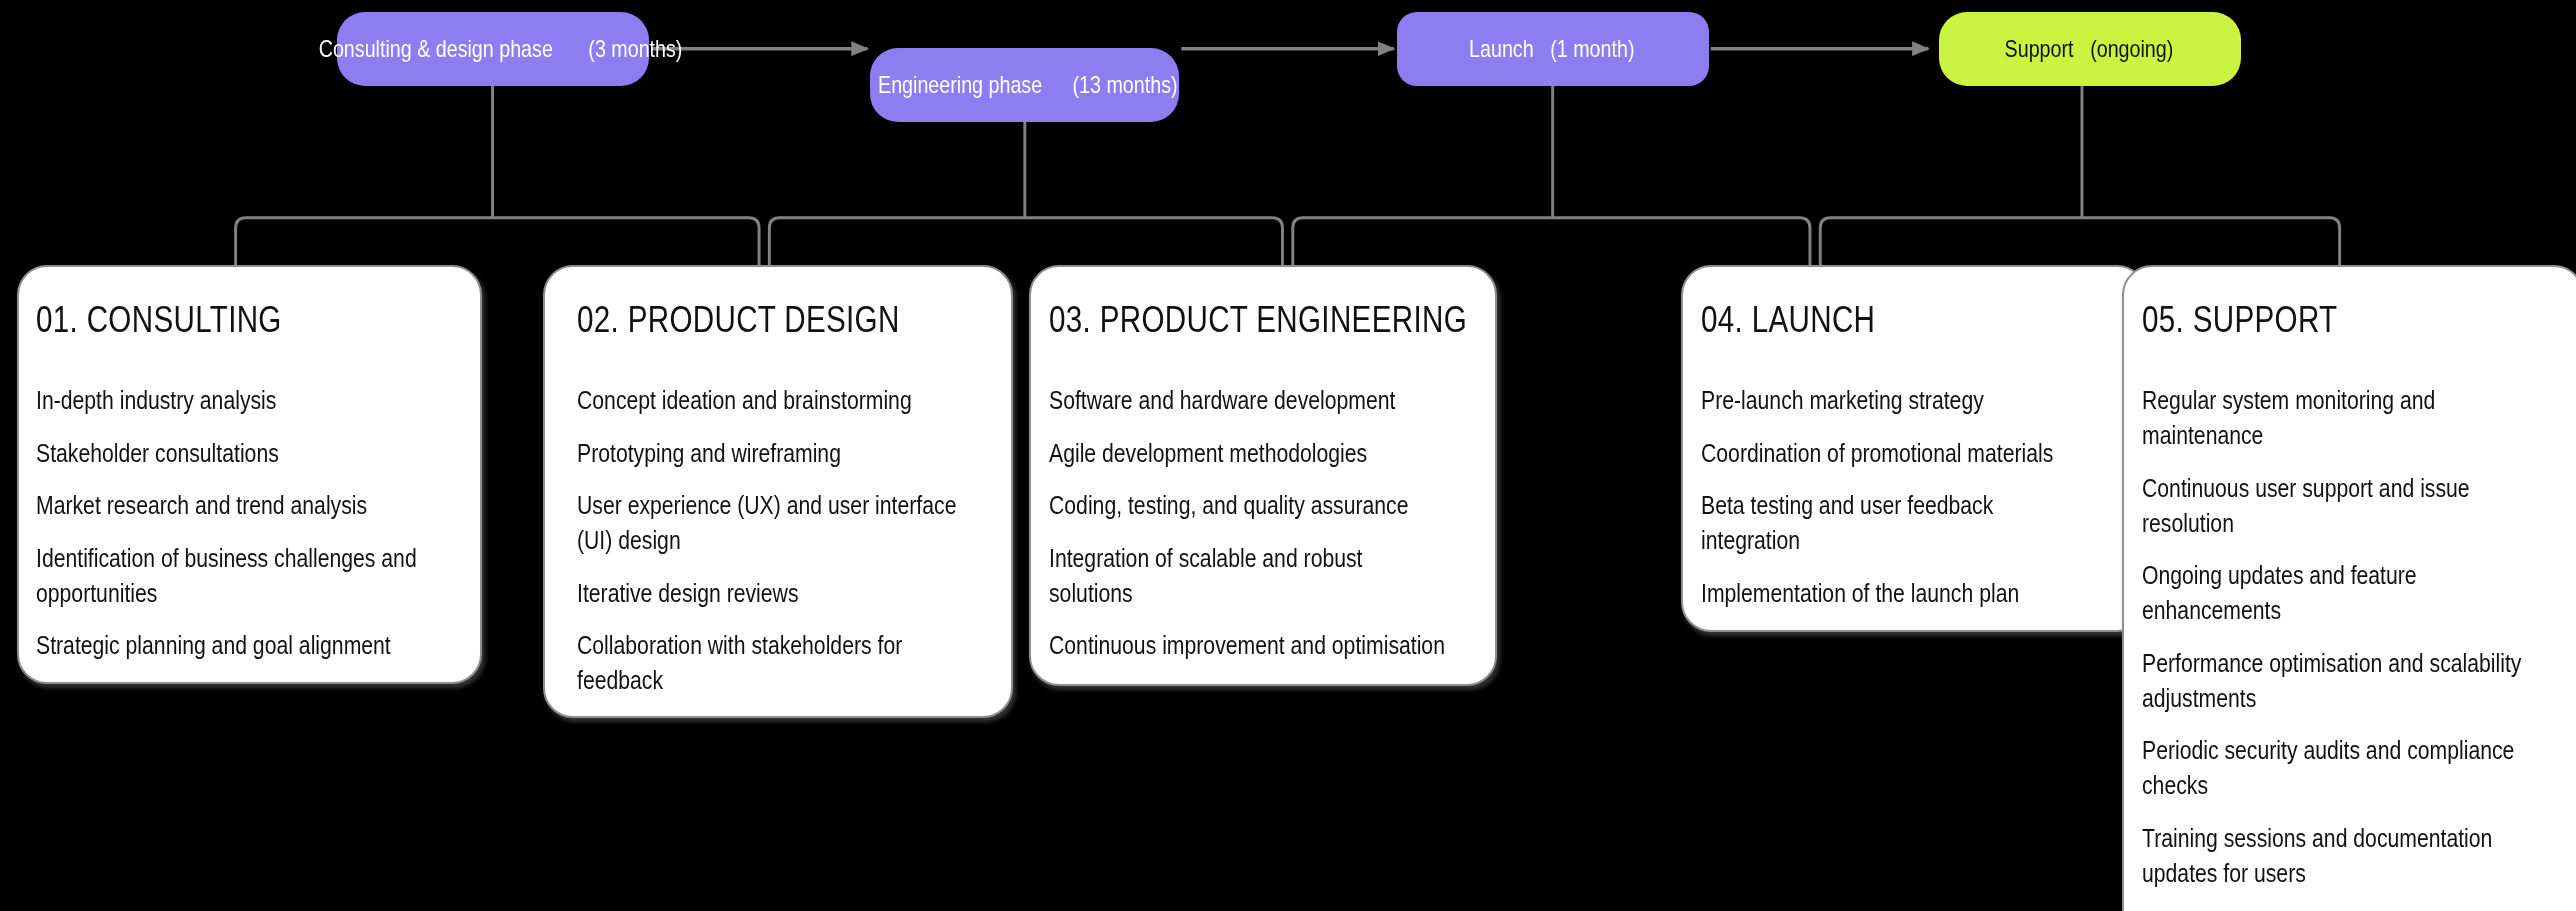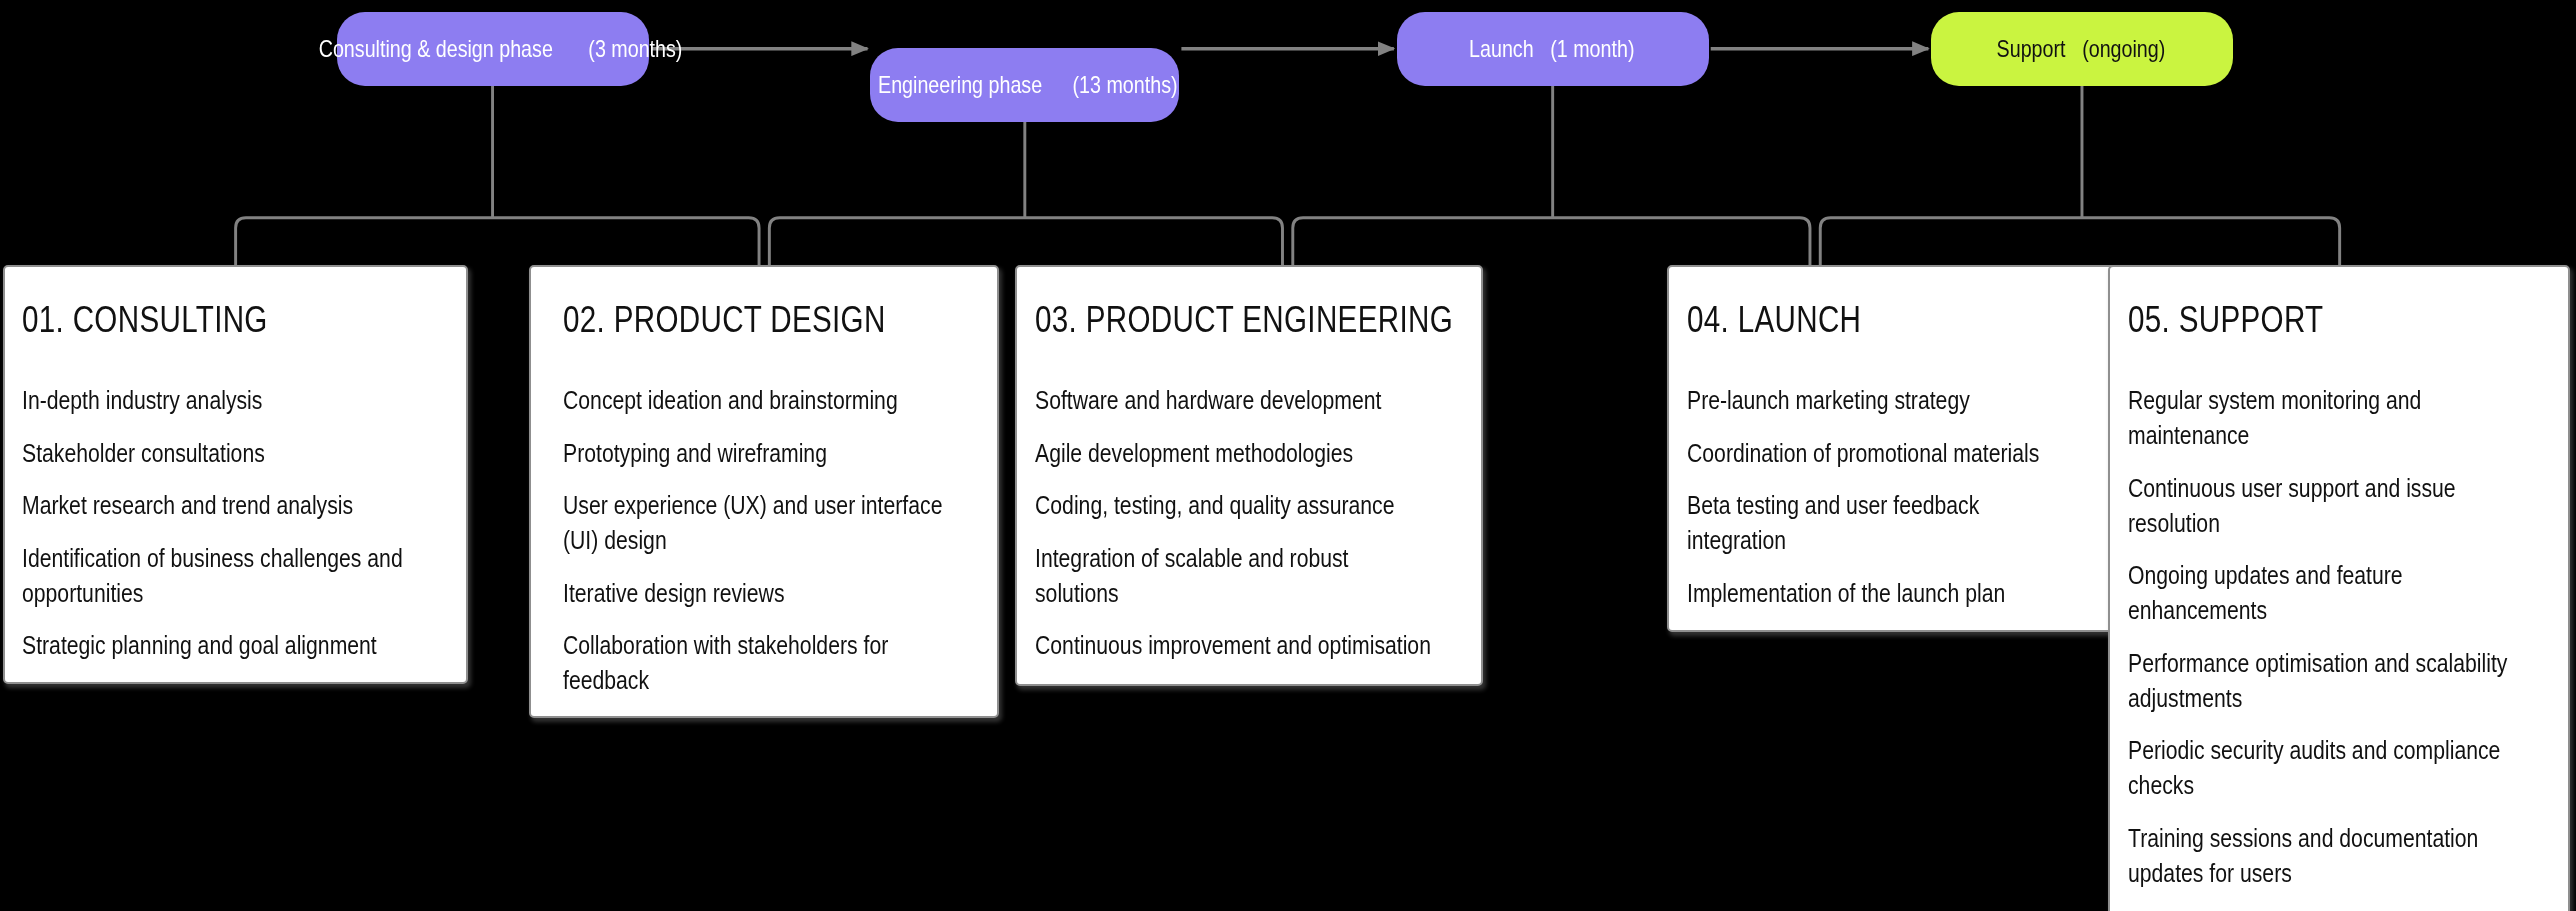--- a/index.html
+++ b/index.html
@@ -13,33 +13,33 @@
   .connector{stroke:var(--line,#828282);stroke-width:4;fill:none;}
   .arrow{stroke:var(--line,#828282);stroke-width:5;fill:none;}
   .arrowhead{fill:var(--line,#828282);}
   
   .pill{
     position:absolute;top:11.8px;height:74px;z-index:3;
     background:var(--purple,#8D7DF1);border-radius:28px;
     display:flex;flex-direction:row;align-items:center;justify-content:center;
     color:var(--pill_text,#fff);text-align:center;
   }
-  .pill.highlight{background:var(--green,#CAF440);color:var(--ink,#111);}
+  .pill.highlight{background:var(--green,#CAF440);color:var(--ink,#111);margin-left:8px;}
   .pill .line{
     font-size:24px;line-height:35px;font-weight:500;white-space:pre;
     transform:scaleX(.82);transform-origin:center;
   }
   
   .card{
     position:absolute;top:265px;z-index:2;box-sizing:border-box;
     background:var(--card_bg,#fff);
     border:2.2px solid var(--card_border,#8F8F8F);
-    border-radius:5px;
+    border-radius:30px;
     box-shadow:2.2px 3.7px 4.4px rgba(110,110,110,.45);
-    padding:31px 17.6px 17.6px 17.6px;overflow:hidden;
+    padding:31px 17.6px 17.6px 17.6px;overflow:hidden;margin-left:14px;
   }
   .card-title{
     margin:0 0 41px 0;color:var(--ink,#111);
     font-size:37px;line-height:44px;font-weight:500;letter-spacing:0.4px;
     white-space:nowrap;transform:scaleX(.80);transform-origin:left center;
   }
   .card-item{
     margin:0 0 17.6px 0;color:var(--ink,#111);
     font-size:26.5px;line-height:35px;font-weight:400;
     white-space:pre;transform:scaleX(.80);transform-origin:left top;
@@ -72,21 +72,21 @@
 </svg>
 
 <div class="pill" style="left:337px;width:312px;">
   <div class="line">Consulting &amp; design phase</div>
   <div class="line">(3 months)</div>
 </div>
 <div class="pill" style="left:870px;width:309px;margin-top:36px;">
   <div class="line">Engineering phase</div>
   <div class="line">(13 months)</div>
 </div>
-<div class="pill" style="left:1397px;width:312px;">
+<div class="pill" style="left:1397px;width:312px;border-radius:20px;">
   <div class="line">Launch</div>
   <div class="line">(1 month)</div>
 </div>
 <div class="pill highlight" style="left:1931px;width:302px;">
   <div class="line">Support</div>
   <div class="line">(ongoing)</div>
 </div>
 
 <div class="card" style="left:2.9px;width:465px;height:419px;">
   <h2 class="card-title">01. CONSULTING</h2>

